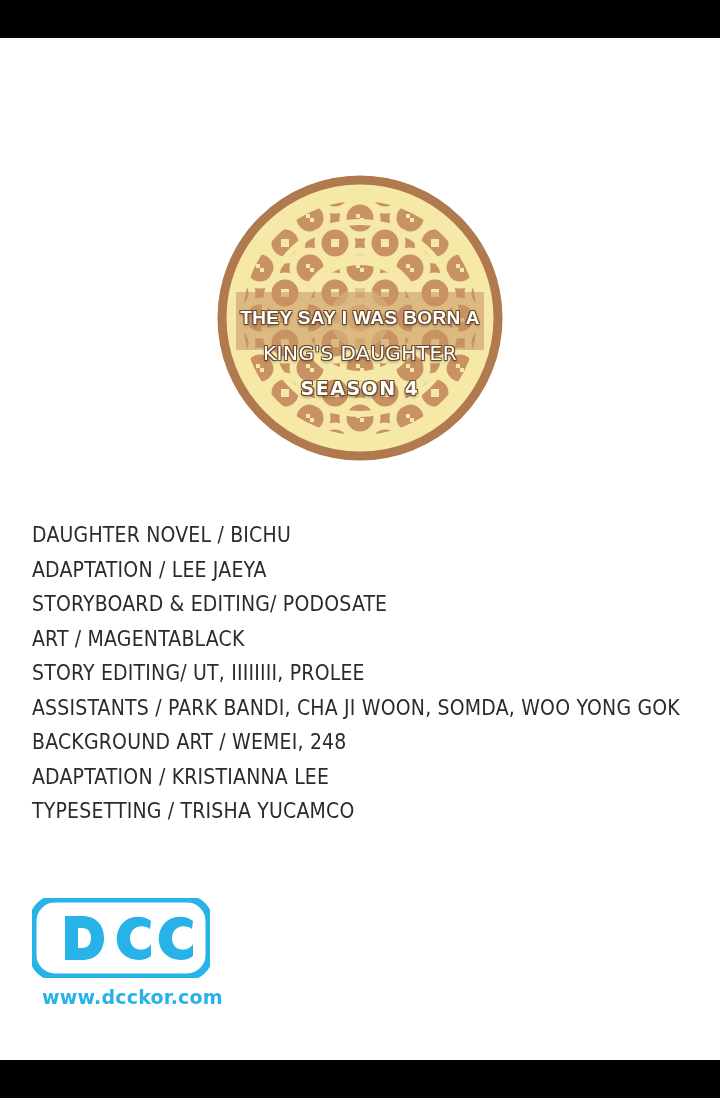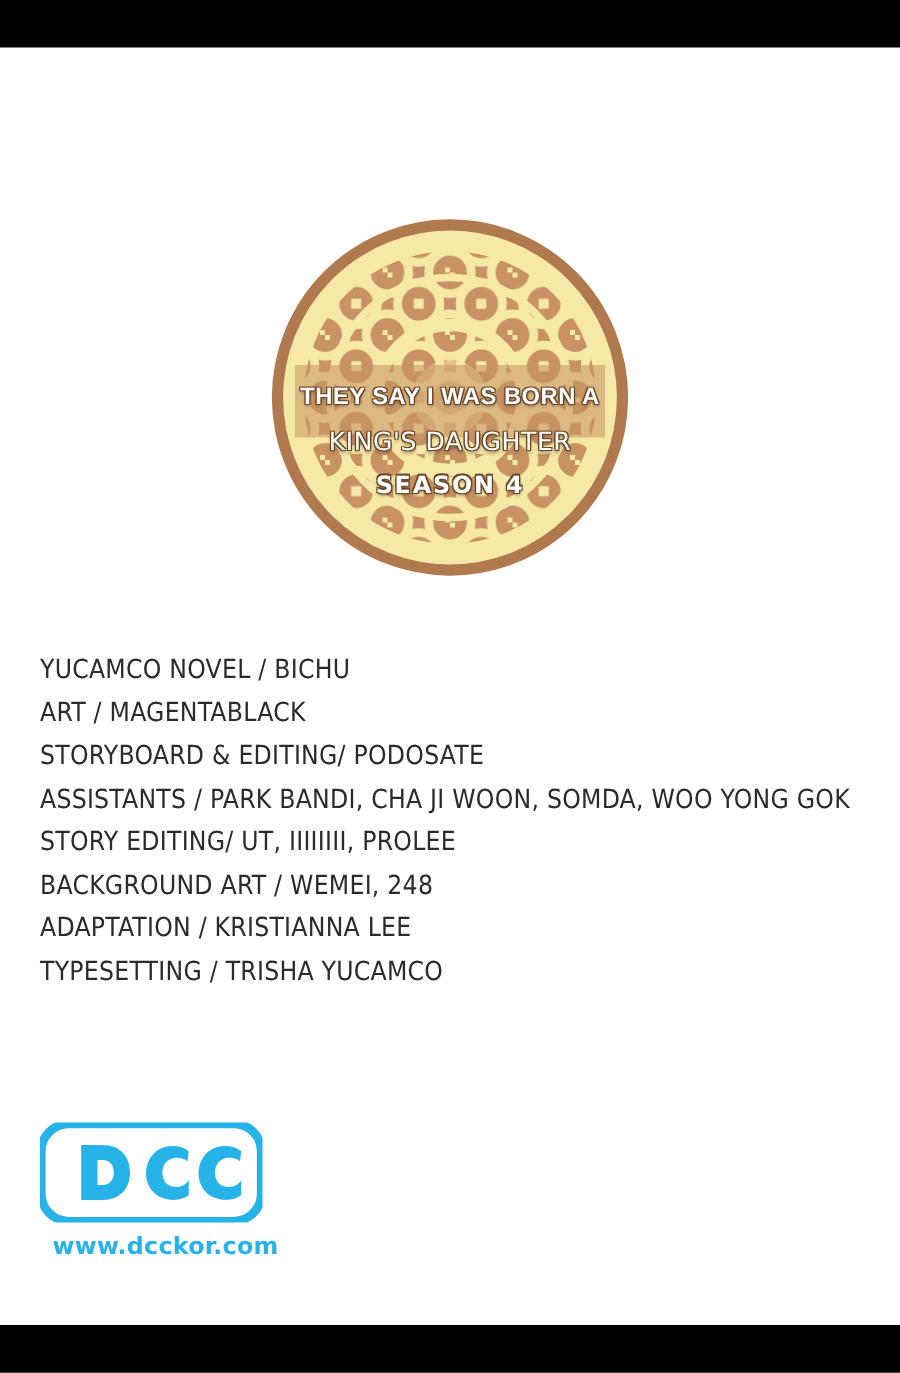--- a/index.html
+++ b/index.html
@@ -147,25 +147,26 @@
     </svg>
 
     <div class="title-band">
       <div class="title-line1">THEY SAY I WAS BORN A</div>
       <div class="title-line2">KING'S DAUGHTER</div>
       <div class="title-line3">SEASON 4</div>
     </div>
   </div>
 
   <div class="credits">
-    <div class="credit-line">YUCAMCO NOVEL / BICHU</div>
+    <div class="credit-line">DAUGHTER NOVEL / BICHU</div>
+    <div class="credit-line">ADAPTATION /  LEE JAEYA</div>
+    <div class="credit-line">STORYBOARD &amp; EDITING/ PODOSATE</div>
     <div class="credit-line">ART / MAGENTABLACK</div>
-    <div class="credit-line">STORYBOARD &amp; EDITING/ PODOSATE</div>
+    <div class="credit-line">STORY EDITING/ UT, IIIIIIII, PROLEE</div>
     <div class="credit-line">ASSISTANTS / PARK BANDI, CHA JI WOON, SOMDA, WOO YONG GOK</div>
-    <div class="credit-line">STORY EDITING/ UT, IIIIIIII, PROLEE</div>
     <div class="credit-line">BACKGROUND ART / WEMEI, 248</div>
     <div class="credit-line">ADAPTATION / KRISTIANNA LEE</div>
     <div class="credit-line">TYPESETTING / TRISHA YUCAMCO</div>
   </div>
 
   <div class="footer">
     <svg class="dcc-logo" viewBox="0 0 178 80">
       <rect x="1" y="1" width="176" height="78" rx="22" ry="22" fill="none" stroke="#27b3e8" stroke-width="7"></rect>
       <path d="M33 18 L33 62 L50 62 C64 62 72 53 72 40 C72 27 64 18 50 18 Z
                M46 30 L50 30 C56 30 59 34 59 40 C59 46 56 50 50 50 L46 50 Z" fill="#27b3e8"></path>

